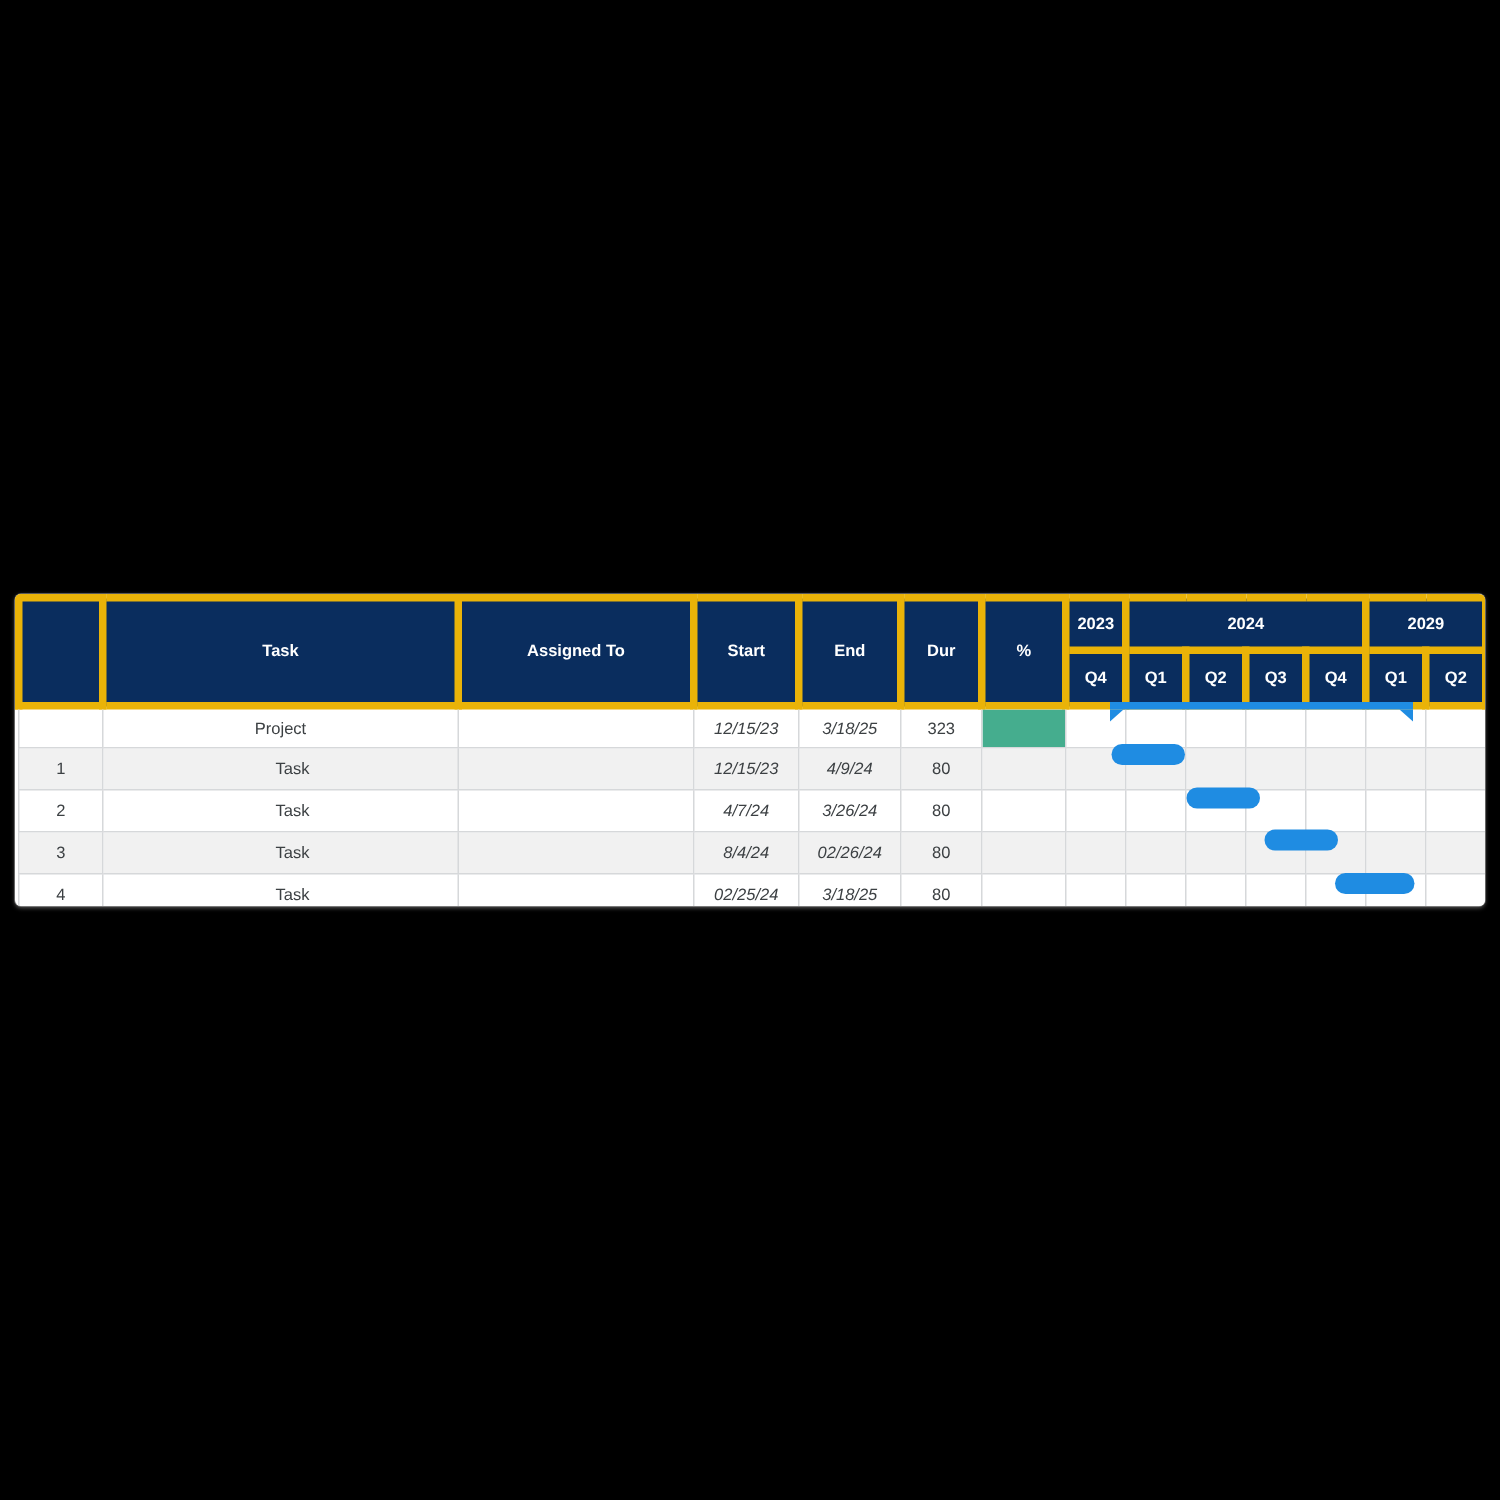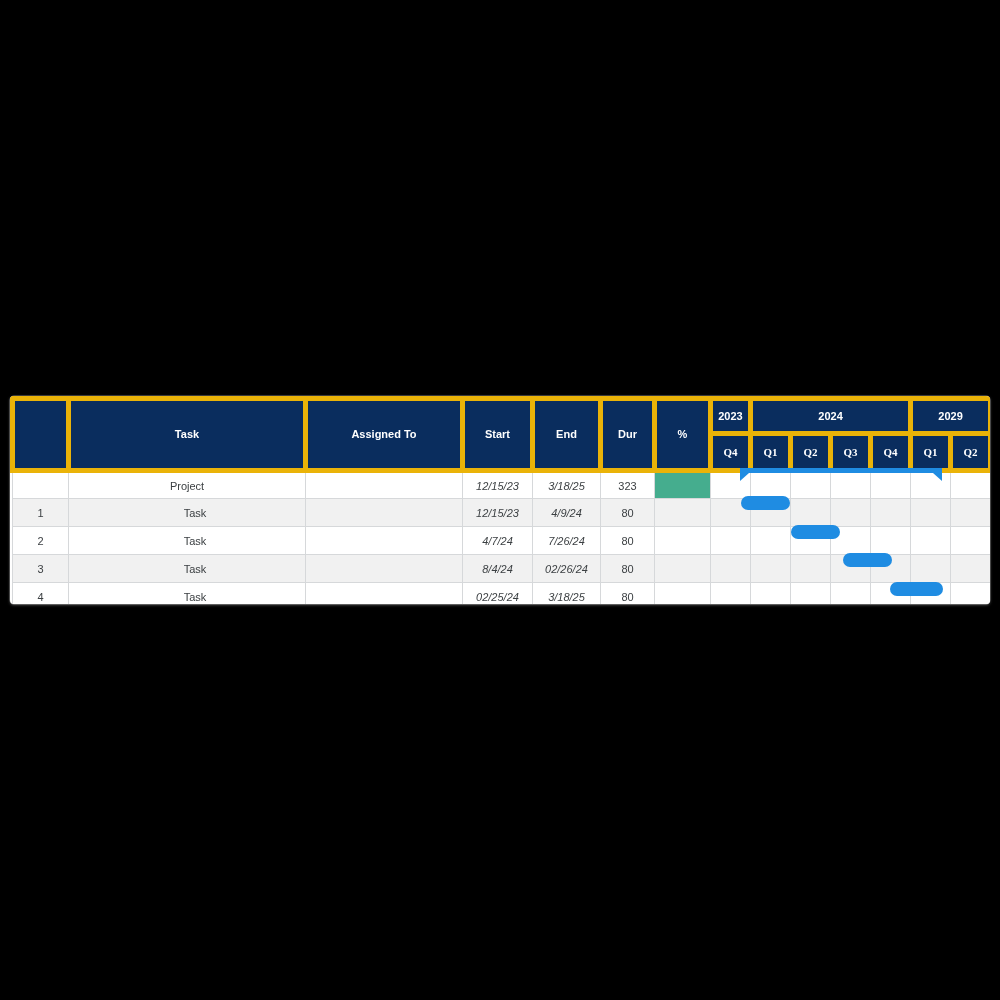--- a/index.html
+++ b/index.html
@@ -49,21 +49,21 @@
     font-size: 11px;
     font-weight: bold;
     text-align: center;
     vertical-align: middle;
     border: 5px solid #eab308;
     padding: 0;
     line-height: 1.1;
   }
   th.hdr-tall { height: 62px; }
   th.hdr-year { height: 30px; }
-  th.hdr-qtr  { height: 32px; font-family: Liberation Serif, serif; }
+  th.hdr-qtr  { height: 32px; }
 
   
   table.gantt tbody td {
     border: 1px solid #d6d8da;
     font-size: 11px;
     color: #3c4043;
     height: 28px;
     padding: 0 6px;
     vertical-align: middle;
     text-align: center;
@@ -215,21 +215,21 @@
             <td class="c-q"></td>
             <td class="c-q"></td>
             <td class="c-q"></td>
             <td class="c-q"></td>
           </tr>
           <tr>
             <td class="c-num">2</td>
             <td class="c-task indent">Task</td>
             <td class="c-assigned"></td>
             <td class="c-date">4/7/24</td>
-            <td class="c-date">7/26/24</td>
+            <td class="c-date">3/26/24</td>
             <td class="c-dur">80</td>
             <td class="c-pct"><span></span></td>
             <td class="c-q"></td>
             <td class="c-q"></td>
             <td class="c-q"></td>
             <td class="c-q"></td>
             <td class="c-q"></td>
             <td class="c-q"></td>
             <td class="c-q"></td>
           </tr>

